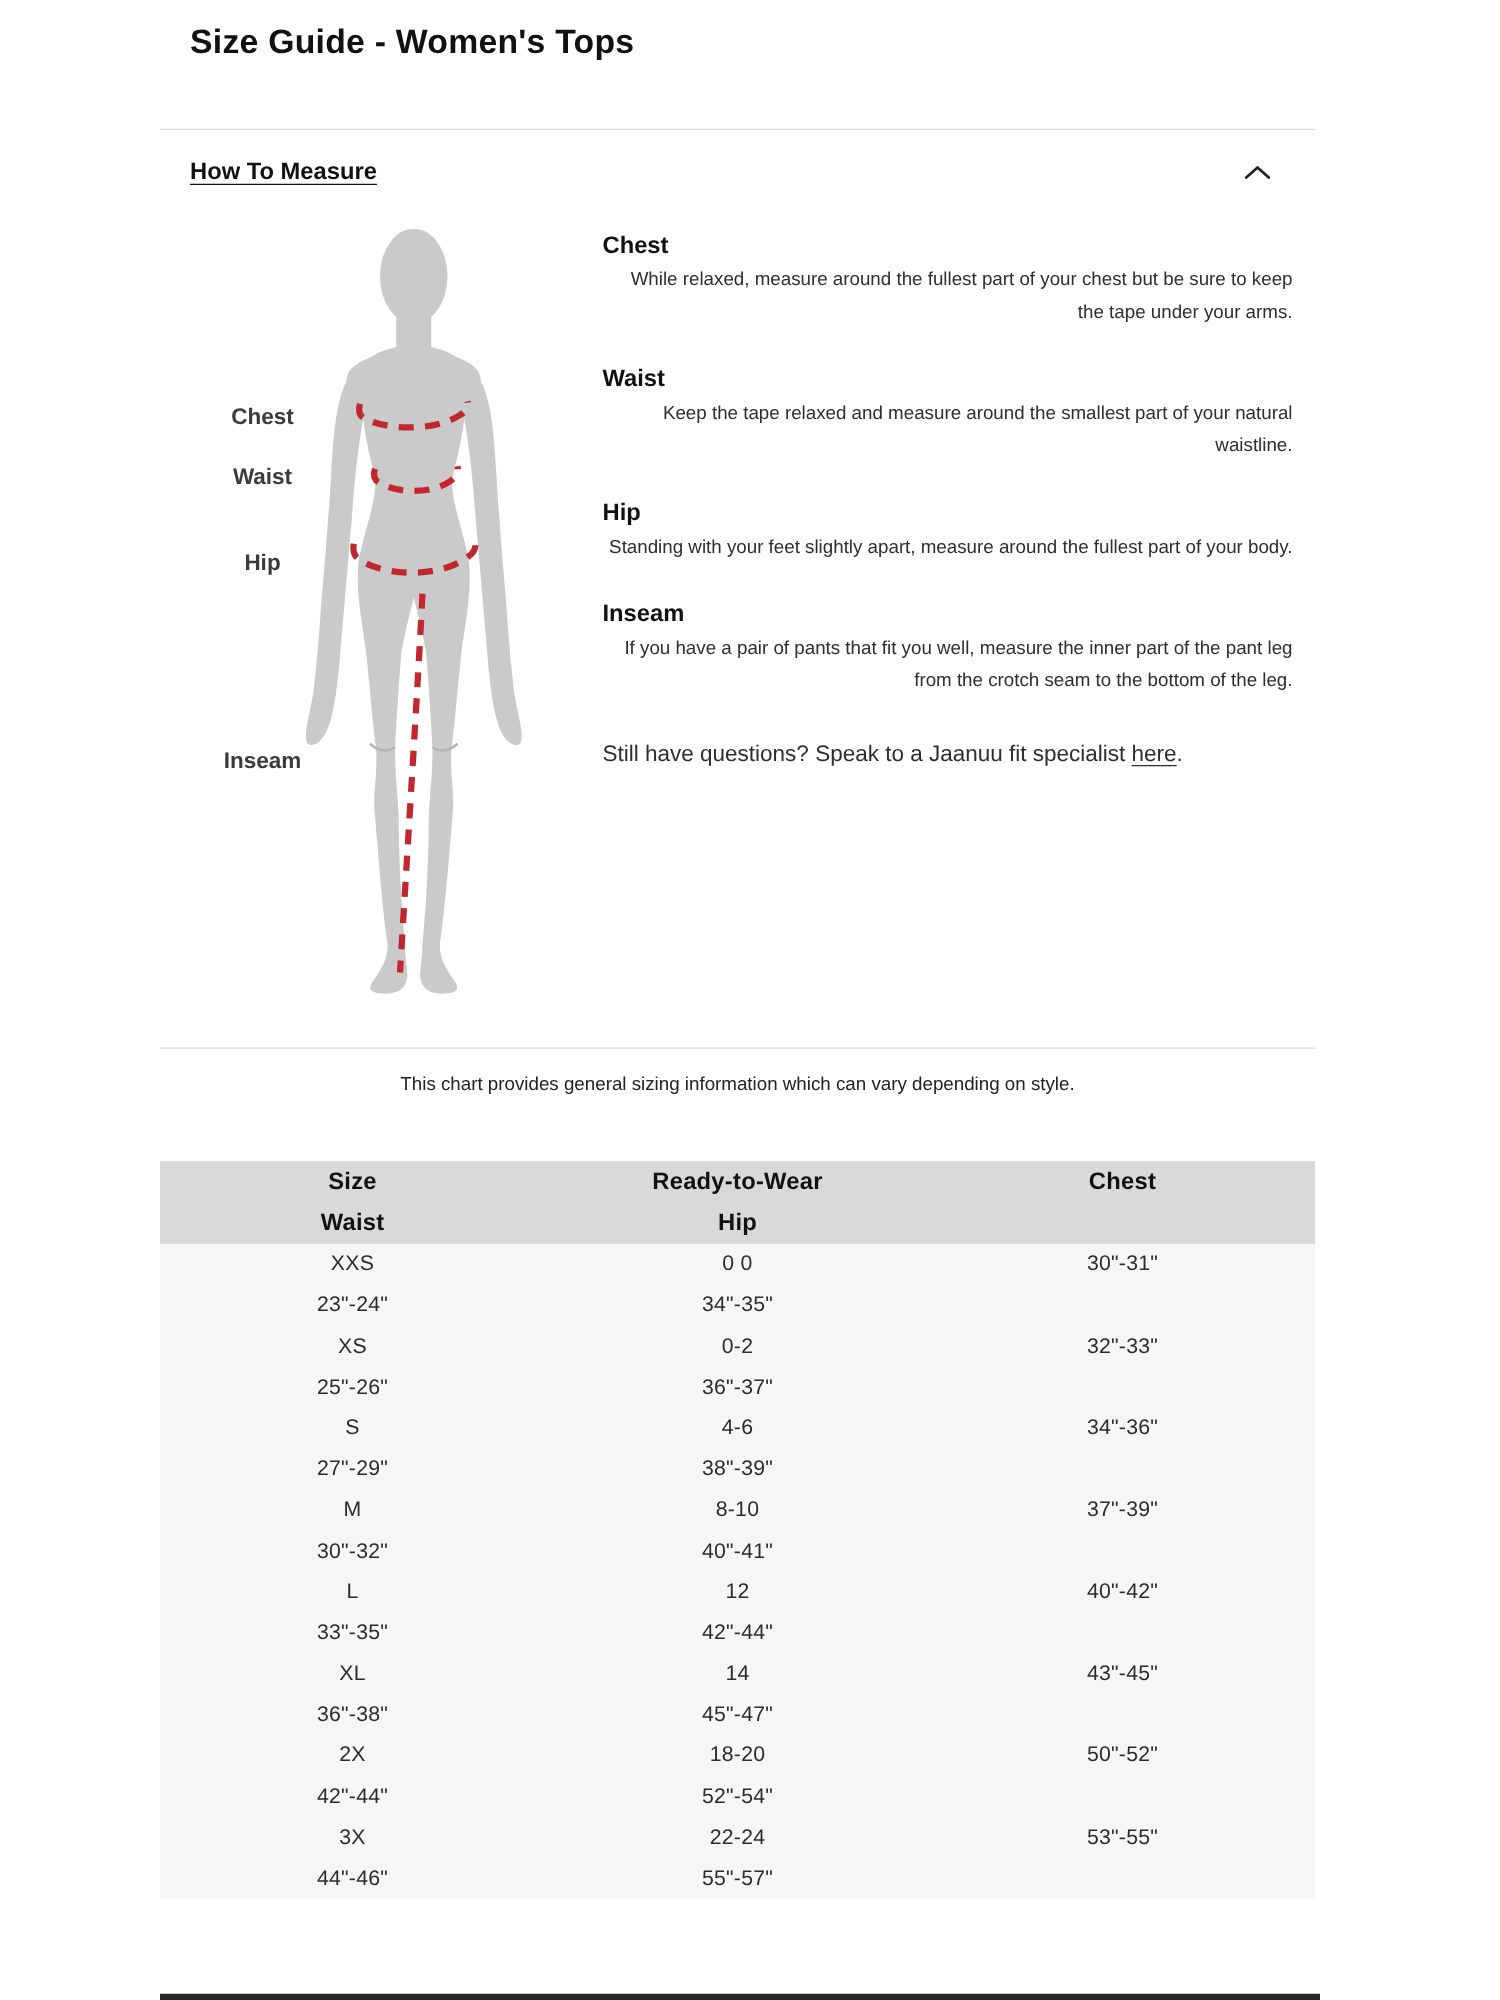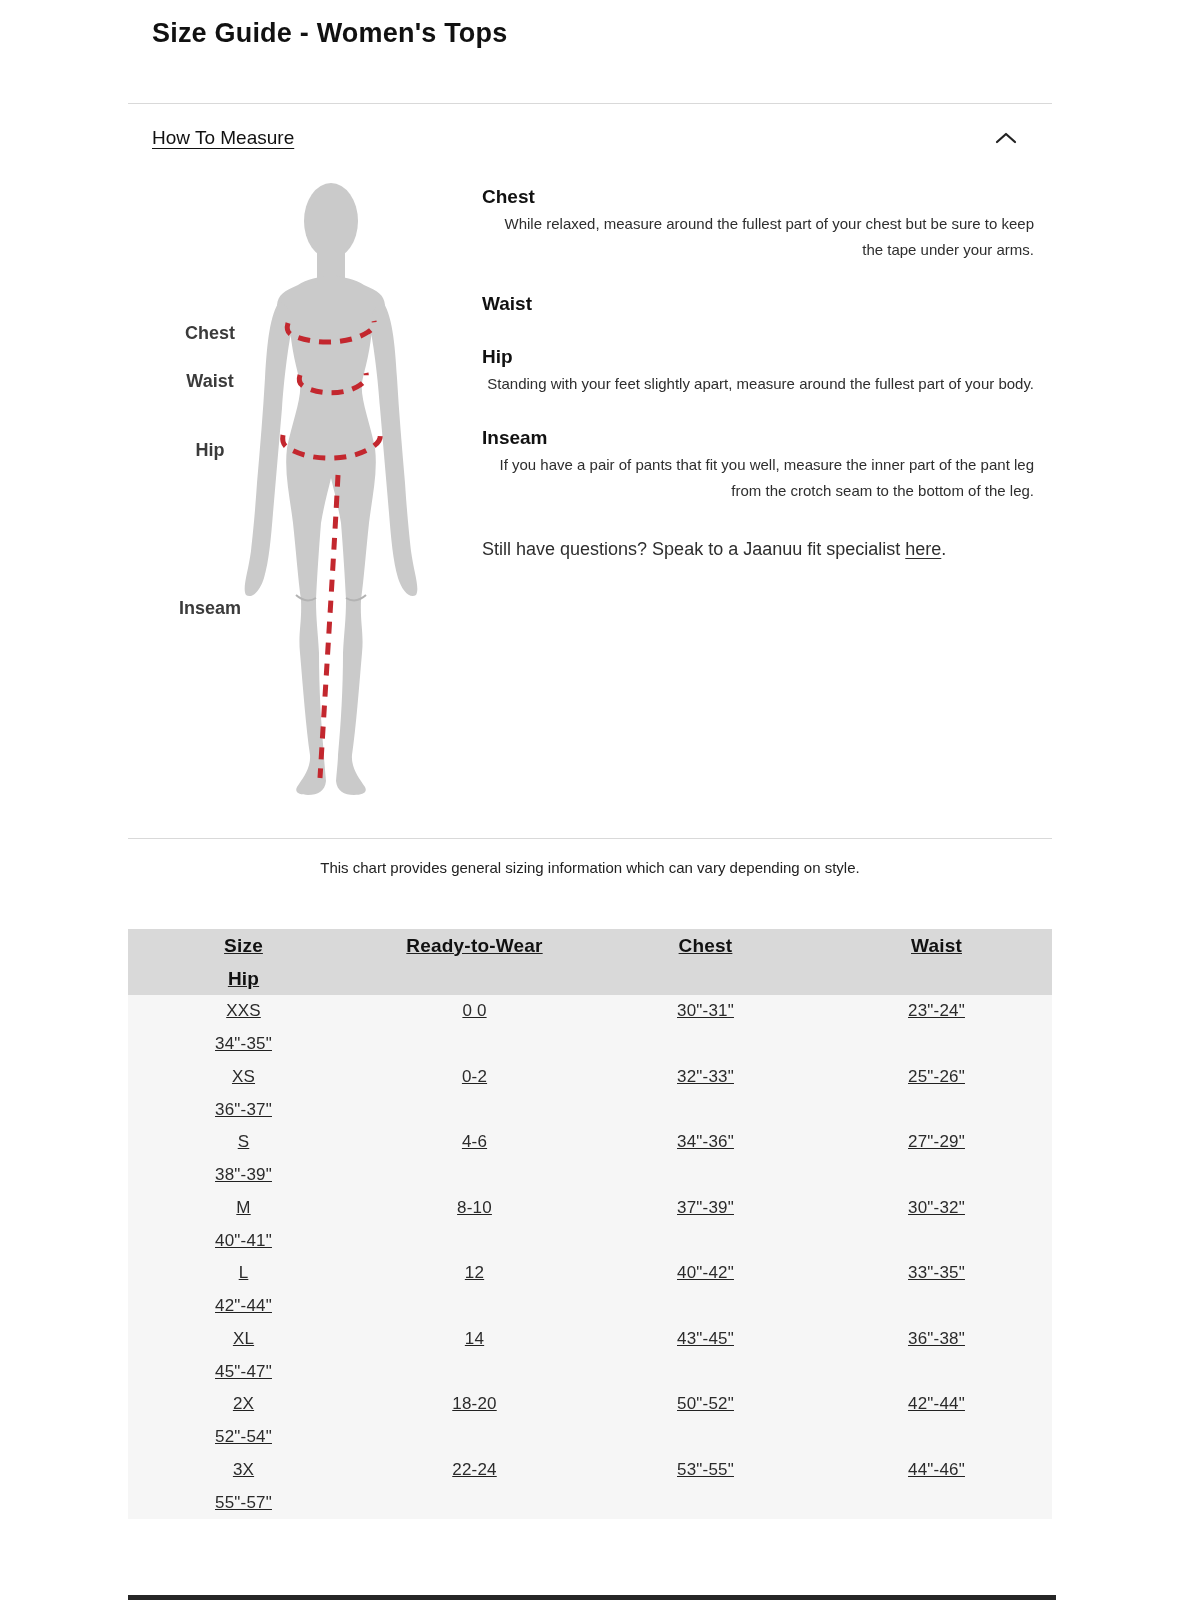--- a/index.html
+++ b/index.html
@@ -12,21 +12,21 @@
 
   .page-title {
     padding:16px 0 0 24px; font-size:27px; line-height:34px; font-weight:700;
     color:#111; letter-spacing:.2px;
   }
   .divider { margin-top:53px; border-top:1px solid #d9d9d9; height:0; }
   .divider-2 { margin-top:20px; border-top:1px solid #d9d9d9; height:0; }
 
   .htm-row { margin-top:22px; display:flex; justify-content:space-between; align-items:center; }
   .htm-heading {
-    margin-left:24px; font-size:19px; line-height:24px; font-weight:400; color:#111;
+    margin-left:24px; font-size:19px; line-height:24px; font-weight:700; color:#111;
     text-decoration:underline; text-underline-offset:4px; cursor:pointer;
   }
   .chevron-btn { margin-right:34px; cursor:pointer; display:flex; align-items:center; }
 
   .figure-section { position:relative; margin-top:20px; height:648px; }
   .figure-svg { position:absolute; left:42px; top:13px; }
 
   .measure-label {
     position:absolute; left:22px; width:120px; text-align:center;
     font-size:18px; line-height:22px; font-weight:600; color:#3b3b3b;
@@ -39,21 +39,21 @@
   .measure-text { position:absolute; left:354px; top:14px; width:552px; }
   .measure-block { margin-bottom:28px; }
   .measure-block h3 { font-size:19px; line-height:25px; font-weight:700; color:#111; margin-bottom:2px; }
   .measure-block p { font-size:15px; line-height:26px; color:#2e2e2e;text-align:right; }
   .questions-line { margin-top:32px; font-size:18px; line-height:26px; color:#2e2e2e; }
   .questions-line a { color:#2e2e2e; text-decoration:underline; text-underline-offset:3px; cursor:pointer; }
 
   .chart-note { margin-top:16px; text-align:center; font-size:15px; line-height:25px; color:#222; }
 
   .size-table { margin-top:49px; width:924px; background:#f6f6f6; }
-  .t-row { display:grid; grid-template-columns:repeat(4,1fr); align-items:center; height:65.5px;text-decoration:underline; }
+  .t-row { display:grid; grid-template-columns:repeat(3,1fr); align-items:center; height:65.5px; }
   .t-head { background:#d9d9d9; height:66px; }
   .t-head .t-cell { font-weight:700; font-size:19px; color:#111; }
   .t-cell { text-align:center; font-size:17px; color:#2b2b2b; letter-spacing:.2px; }
 
   .bottom-bar { position:absolute; left:128px; bottom:0; width:928px; height:5px; background:#262626; }
 </style>
 </head>
 <body>
 
 <div class="content">
@@ -127,20 +127,21 @@
     <div class="measure-label lbl-hip">Hip</div>
     <div class="measure-label lbl-inseam">Inseam</div>
 
     <div class="measure-text">
       <div class="measure-block">
         <h3>Chest</h3>
         <p>While relaxed, measure around the fullest part of your chest but be sure to keep the tape under your arms.</p>
       </div>
       <div class="measure-block">
         <h3>Waist</h3>
+        <p>Keep the tape relaxed and measure around the smallest part of your natural waistline.</p>
       </div>
       <div class="measure-block">
         <h3>Hip</h3>
         <p>Standing with your feet slightly apart, measure around the fullest part of your body.</p>
       </div>
       <div class="measure-block">
         <h3>Inseam</h3>
         <p>If you have a pair of pants that fit you well, measure the inner part of the pant leg from the crotch seam to the bottom of the leg.</p>
       </div>
       <p class="questions-line"><span>Still have questions? Speak to a Jaanuu fit specialist </span><a>here</a><span>.</span></p>

